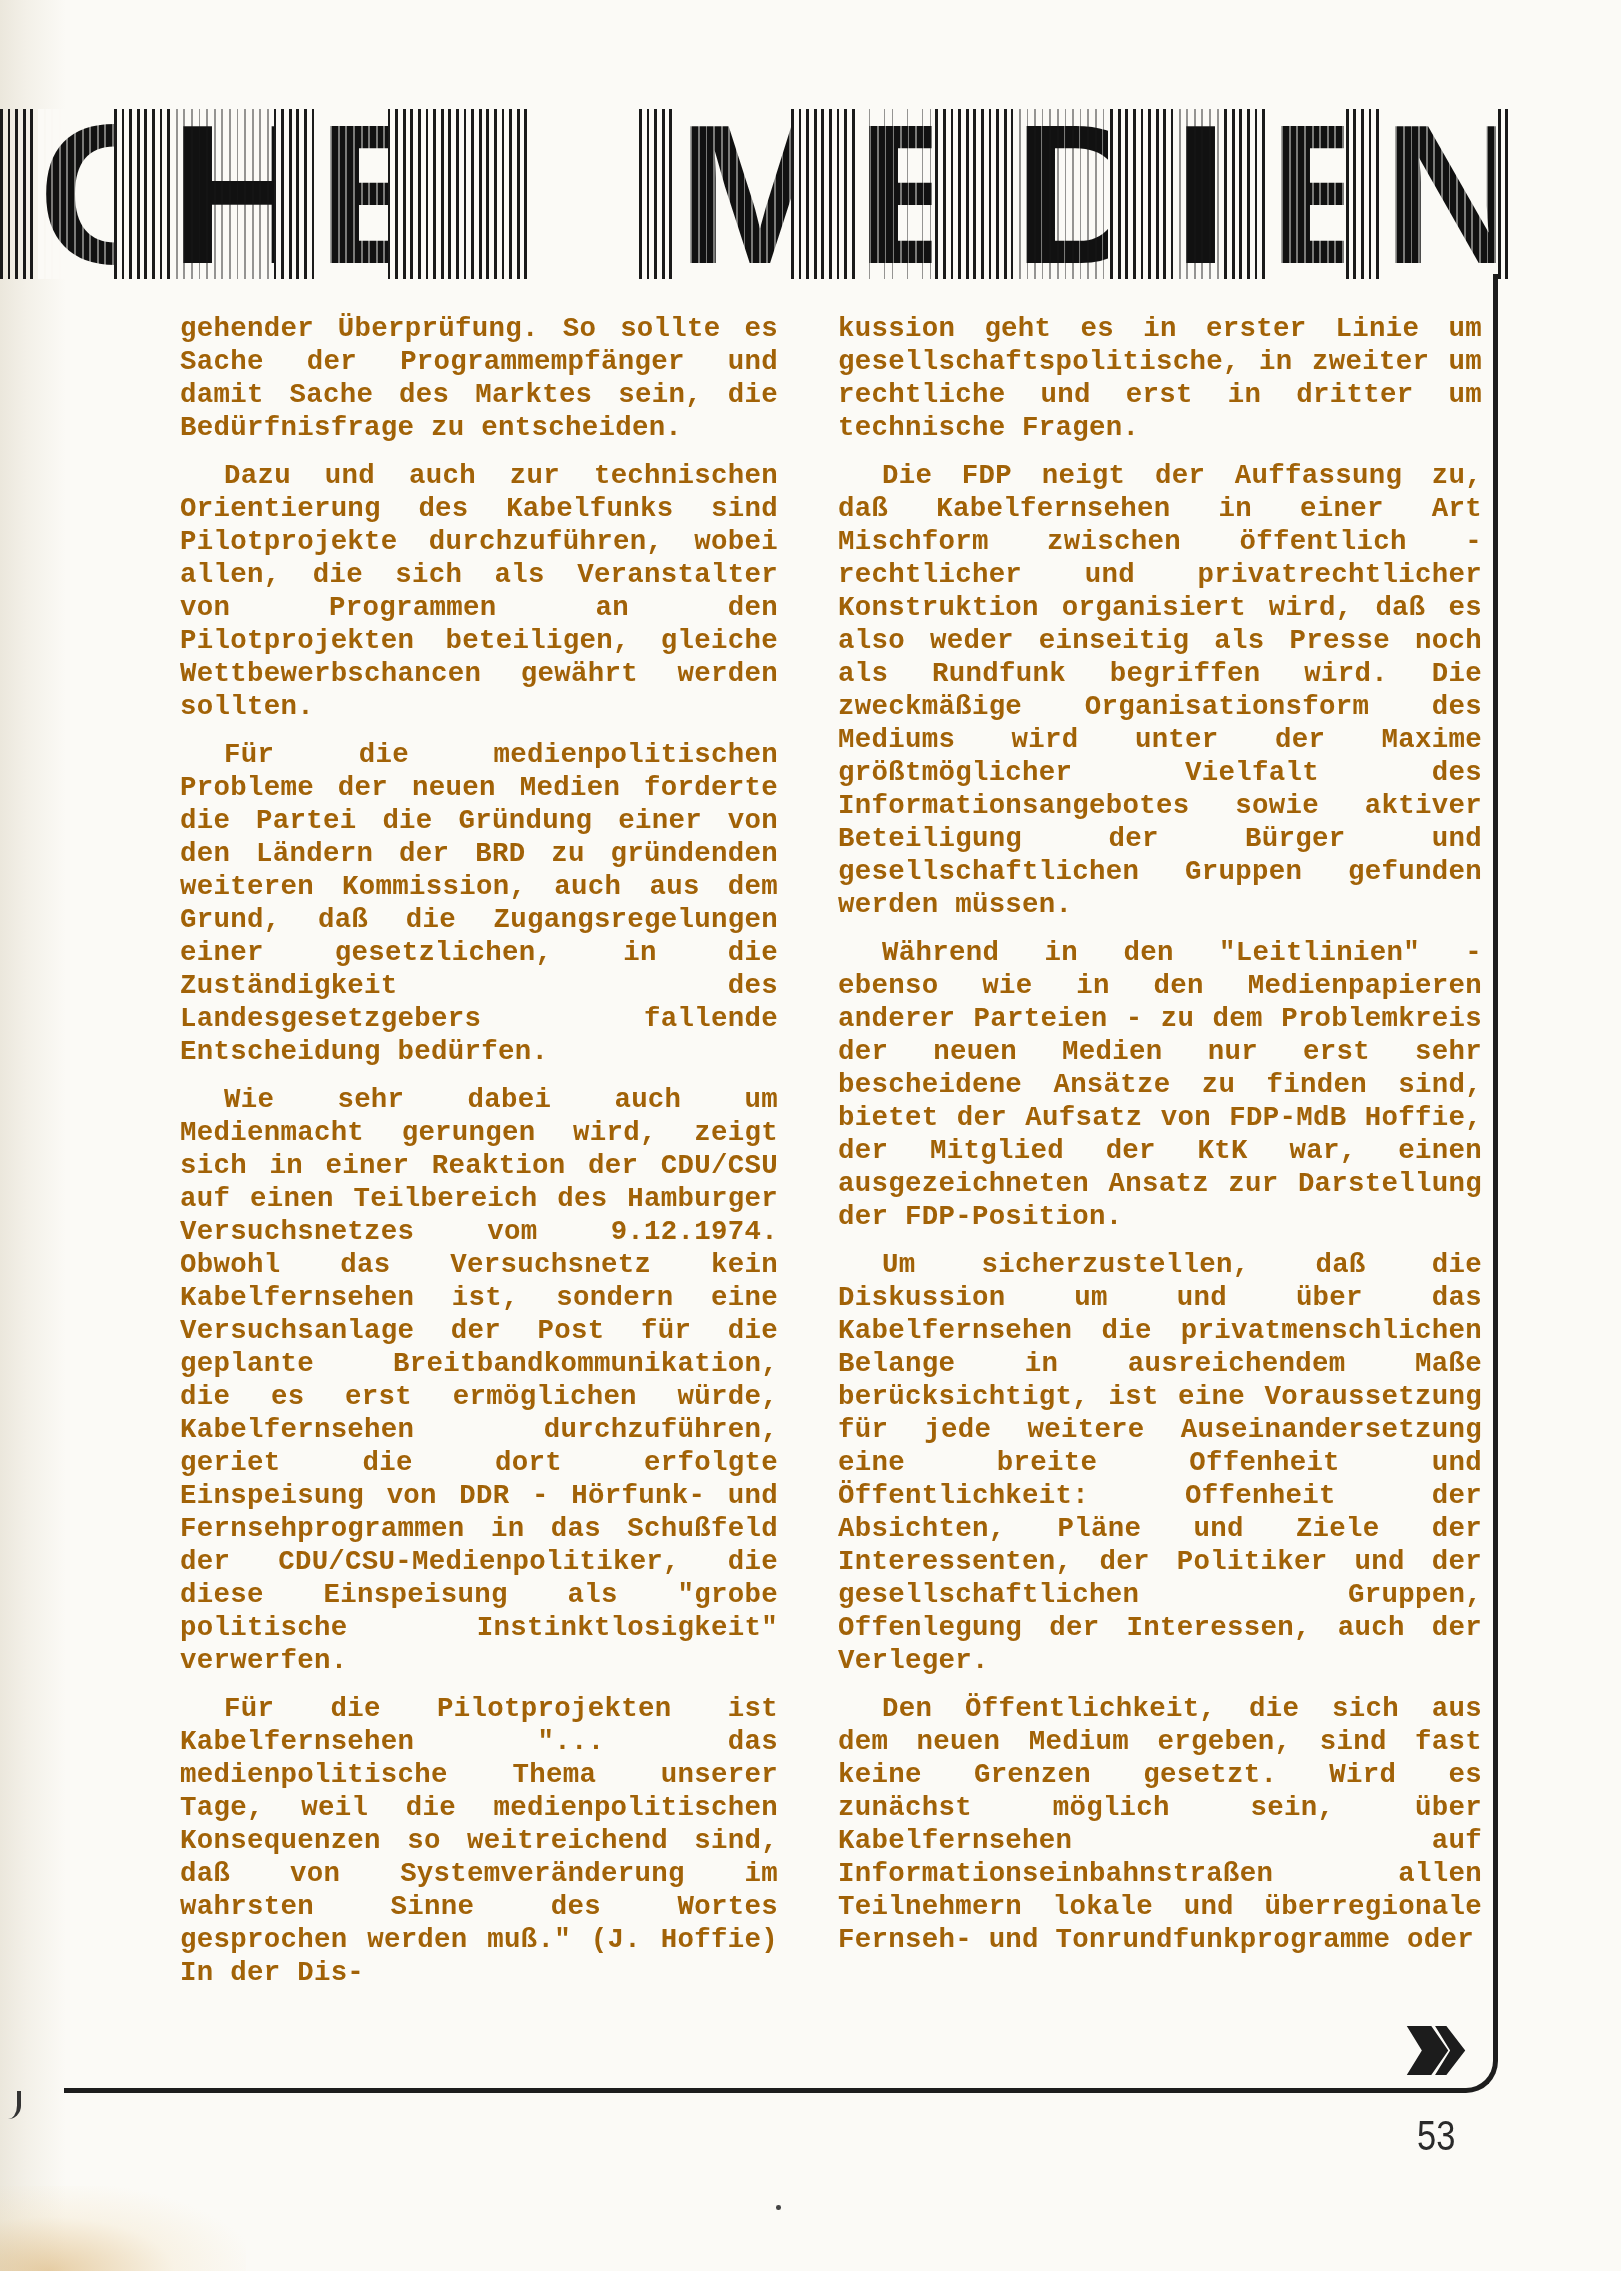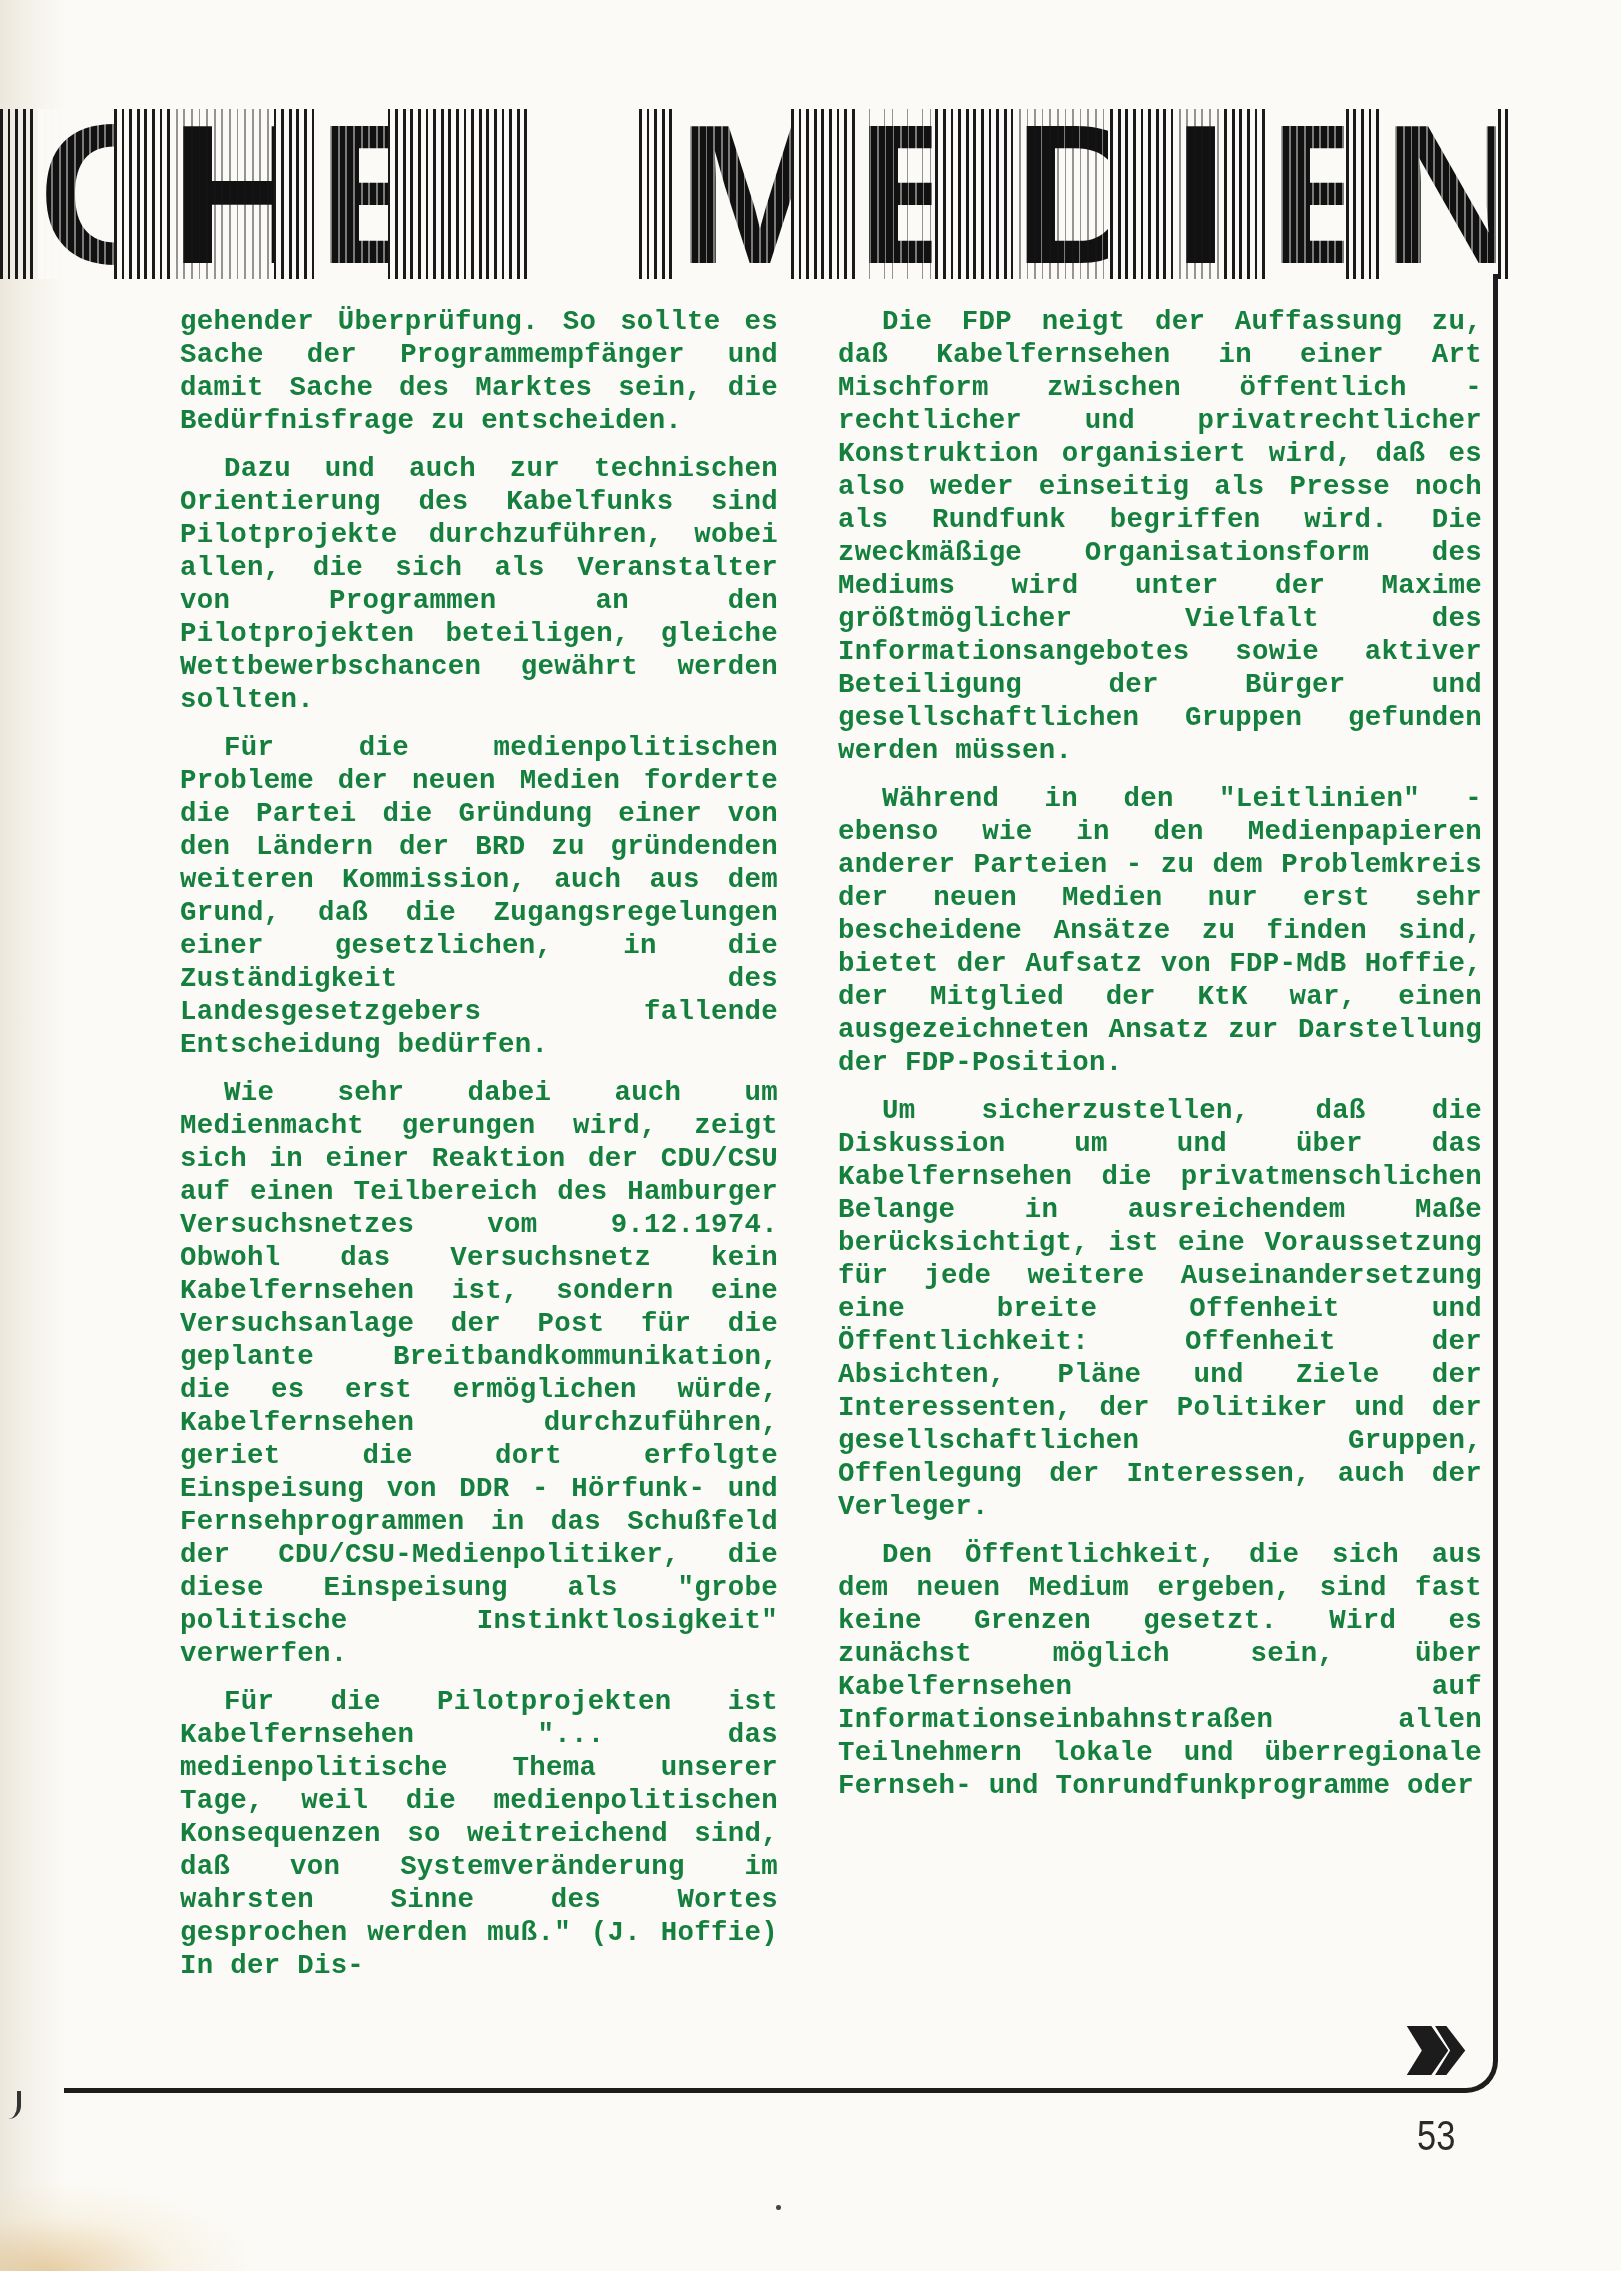--- a/index.html
+++ b/index.html
@@ -42,24 +42,24 @@
     position:absolute; left:64px; top:274px; width:1434px; height:1819px;
     border-right:5.7px solid #1d1d1d; border-bottom:5.7px solid #1d1d1d;
     border-bottom-right-radius:32px;
     box-sizing:border-box;
   }
   .left-tick {
     position:absolute; left:0; top:2091px; width:17px; height:28px;
     border-right:4.7px solid #333; border-bottom-right-radius:13.2px;
   }
   .col {
-    position:absolute; top:305px;
+    position:absolute; top:312px;
     font-size:27.4px; line-height:33px; font-weight:bold;
     letter-spacing:0.3px; text-align:justify;
-    color:#15803d;
+    color:#a16207;
   }
   .col-left  { left:180px; width:598px; }
   .col-right { left:838px; width:644px; }
   .para { margin:0 0 15px 0; text-indent:0; }
   .para.indent { text-indent:44px; }
   .para.cont { text-indent:0; }
   .heading {
     margin:45px 0 28px 0; font-weight:bold;
   }
   .heading .u { text-decoration:underline; text-decoration-thickness:2.8px; text-underline-offset:5.7px; }
@@ -101,20 +101,21 @@
 
 <div class="col col-left">
   <p class="para cont">gehender Überprüfung. So sollte es Sache der Programmempfänger und damit Sache des Marktes sein, die Bedürfnisfrage zu entscheiden.</p>
   <p class="para indent">Dazu und auch zur technischen Orientierung des Kabelfunks sind Pilotprojekte durchzuführen, wobei allen, die sich als Veranstalter von Programmen an den Pilotprojekten beteiligen, gleiche Wettbewerbschancen gewährt werden sollten.</p>
   <p class="para indent">Für die medienpolitischen Probleme der neuen Medien forderte die Partei die Gründung einer von den Ländern der BRD zu gründenden weiteren Kommission, auch aus dem Grund, daß die Zugangsregelungen einer gesetzlichen, in die Zuständigkeit des Landesgesetzgebers fallende Entscheidung bedürfen.</p>
   <p class="para indent">Wie sehr dabei auch um Medienmacht gerungen wird, zeigt sich in einer Reaktion der CDU/CSU auf einen Teilbereich des Hamburger Versuchsnetzes vom 9.12.1974. Obwohl das Versuchsnetz kein Kabelfernsehen ist, sondern eine Versuchsanlage der Post für die geplante Breitbandkommunikation, die es erst ermöglichen würde, Kabelfernsehen durchzuführen, geriet die dort erfolgte Einspeisung von DDR - Hörfunk- und Fernsehprogrammen in das Schußfeld der CDU/CSU-Medienpolitiker, die diese Einspeisung als "grobe politische Instinktlosigkeit" verwerfen.</p>
   <p class="para indent"><span>Für die Pilotprojekten ist Kabelfernsehen "... </span><span class="u2">das</span><span> medienpolitische Thema unserer Tage, weil die medienpolitischen Konsequenzen so weitreichend sind, daß von Systemveränderung im wahrsten Sinne des Wortes gesprochen werden muß." (J. Hoffie) In der Dis-</span></p>
 </div>
 
 <div class="col col-right">
+  <p class="para cont">kussion geht es in erster Linie um gesellschaftspolitische, in zweiter um rechtliche und erst in dritter um technische Fragen.</p>
   <p class="para indent">Die FDP neigt der Auffassung zu, daß Kabelfernsehen in einer Art Mischform zwischen öffentlich - rechtlicher und privatrechtlicher Konstruktion organisiert wird, daß es also weder einseitig als Presse noch als Rundfunk begriffen wird. Die zweckmäßige Organisationsform des Mediums wird unter der Maxime größtmöglicher Vielfalt des Informationsangebotes sowie aktiver Beteiligung der Bürger und gesellschaftlichen Gruppen gefunden werden müssen.</p>
   <p class="para indent">Während in den "Leitlinien" - ebenso wie in den Medienpapieren anderer Parteien - zu dem Problemkreis der neuen Medien nur erst sehr bescheidene Ansätze zu finden sind, bietet der Aufsatz von FDP-MdB Hoffie, der Mitglied der KtK war, einen ausgezeichneten Ansatz zur Darstellung der FDP-Position.</p>
   <p class="para indent">Um sicherzustellen, daß die Diskussion um und über das Kabelfernsehen die privatmenschlichen Belange in ausreichendem Maße berücksichtigt, ist eine Voraussetzung für jede weitere Auseinandersetzung eine breite Offenheit und Öffentlichkeit: Offenheit der Absichten, Pläne und Ziele der Interessenten, der Politiker und der gesellschaftlichen Gruppen, Offenlegung der Interessen, auch der Verleger.</p>
   <p class="para indent">Den Öffentlichkeit, die sich aus dem neuen Medium ergeben, sind fast keine Grenzen gesetzt. Wird es zunächst möglich sein, über Kabelfernsehen auf Informationseinbahnstraßen allen Teilnehmern lokale und überregionale Fernseh- und Tonrundfunkprogramme oder</p>
 </div>
 
 <div class="continue-arrow">
   <svg width="66" height="57" viewBox="0 0 70 60">
     <polygon points="4,4 30,4 48,30 30,56 4,56 20,30" fill="#1c1c1c"></polygon>
     <polygon points="34,4 46,4 66,30 46,56 34,56 50,30" fill="#1c1c1c"></polygon>

